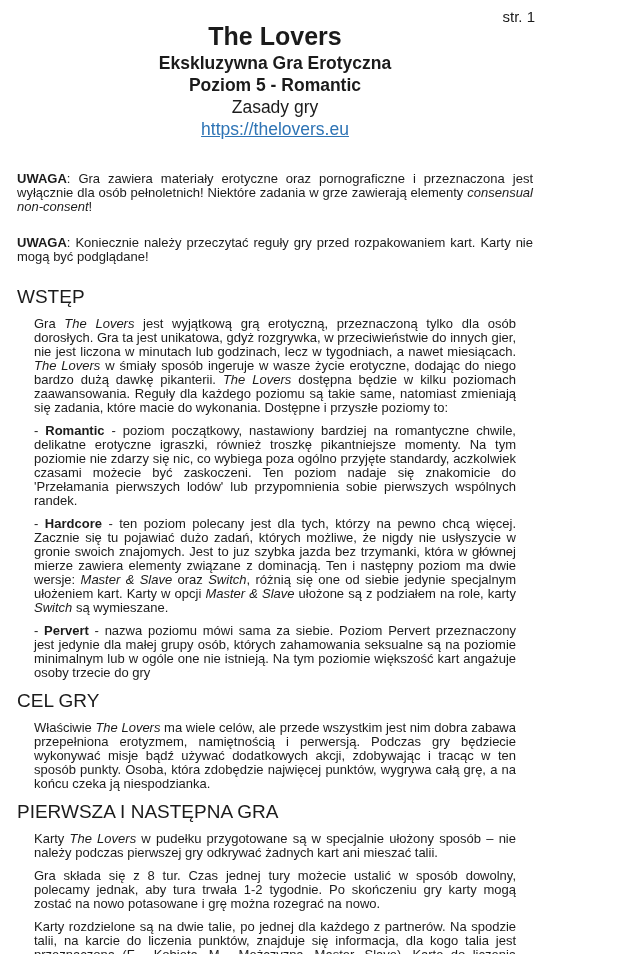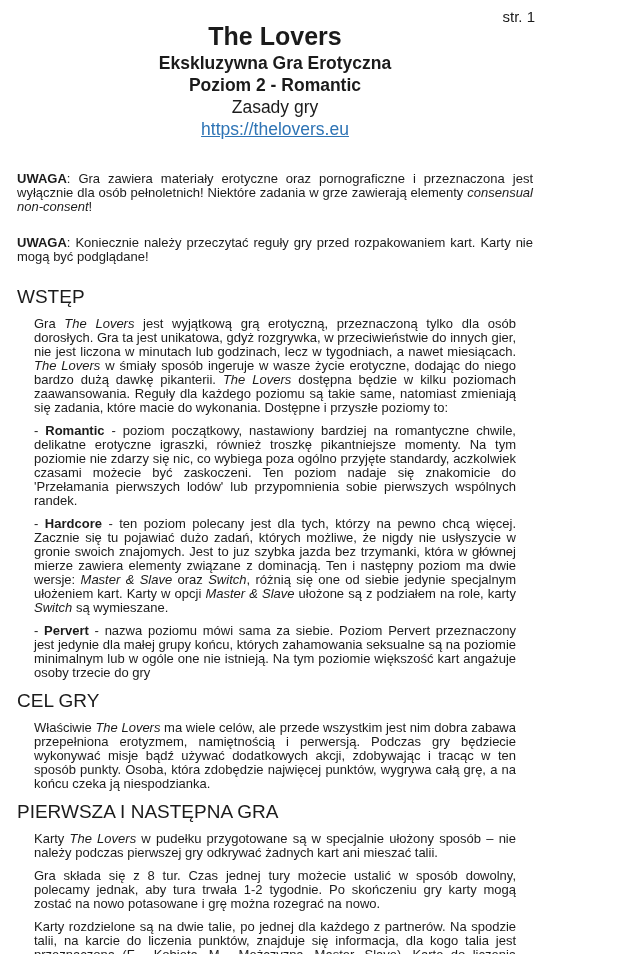--- a/index.html
+++ b/index.html
@@ -64,34 +64,34 @@
   .bd { font-weight: bold; }
 </style>
 </head>
 <body>
 
 <div class="page">
   <div class="page-num">str. 1</div>
 
   <h1 class="doc-title">The Lovers</h1>
   <div class="sub b">Ekskluzywna Gra Erotyczna</div>
-  <div class="sub b">Poziom 2 - Romantic</div>
+  <div class="sub b">Poziom 5 - Romantic</div>
   <div class="sub">Zasady gry</div>
   <div class="sub">
     <a href="#" style="color: rgb(46, 116, 181);">https://thelovers.eu</a>
   </div>
 
   <div id="content">
       <p class="notice"><span class="bd">UWAGA</span><span>: Gra zawiera materiały erotyczne oraz pornograficzne i przeznaczona jest wyłącznie dla osób pełnoletnich! Niektóre zadania w grze zawierają elementy </span><span class="it">consensual non-consent</span><span>!</span></p>
       <p class="notice"><span class="bd">UWAGA</span><span>: Koniecznie należy przeczytać reguły gry przed rozpakowaniem kart. Karty nie mogą być podglądane!</span></p>
       <h2 class="sec">WSTĘP</h2>
       <p class="para"><span>Gra </span><span class="it">The Lovers</span><span> jest wyjątkową grą erotyczną, przeznaczoną tylko dla osób dorosłych. Gra ta jest unikatowa, gdyż rozgrywka, w przeciwieństwie do innych gier, nie jest liczona w minutach lub godzinach, lecz w tygodniach, a nawet miesiącach. </span><span class="it">The Lovers</span><span> w śmiały sposób ingeruje w wasze życie erotyczne, dodając do niego bardzo dużą dawkę pikanterii. </span><span class="it">The Lovers</span><span> dostępna będzie w kilku poziomach zaawansowania. Reguły dla każdego poziomu są takie same, natomiast zmieniają się zadania, które macie do wykonania. Dostępne i przyszłe poziomy to:</span></p>
       <p class="para"><span>- </span><span class="bd">Romantic</span><span> - poziom początkowy, nastawiony bardziej na romantyczne chwile, delikatne erotyczne igraszki, również troszkę pikantniejsze momenty. Na tym poziomie nie zdarzy się nic, co wybiega poza ogólno przyjęte standardy, aczkolwiek czasami możecie być zaskoczeni. Ten poziom nadaje się znakomicie do 'Przełamania pierwszych lodów' lub przypomnienia sobie pierwszych wspólnych randek.</span></p>
       <p class="para"><span>- </span><span class="bd">Hardcore</span><span> - ten poziom polecany jest dla tych, którzy na pewno chcą więcej. Zacznie się tu pojawiać dużo zadań, których możliwe, że nigdy nie usłyszycie w gronie swoich znajomych. Jest to juz szybka jazda bez trzymanki, która w głównej mierze zawiera elementy związane z dominacją. Ten i następny poziom ma dwie wersje: </span><span class="it">Master &amp; Slave</span><span> oraz </span><span class="it">Switch</span><span>, różnią się one od siebie jedynie specjalnym ułożeniem kart. Karty w opcji </span><span class="it">Master &amp; Slave</span><span> ułożone są z podziałem na role, karty </span><span class="it">Switch</span><span> są wymieszane.</span></p>
-      <p class="para"><span>- </span><span class="bd">Pervert</span><span> - nazwa poziomu mówi sama za siebie. Poziom Pervert przeznaczony jest jedynie dla małej grupy końcu, których zahamowania seksualne są na poziomie minimalnym lub w ogóle one nie istnieją. Na tym poziomie większość kart angażuje osoby trzecie do gry</span></p>
+      <p class="para"><span>- </span><span class="bd">Pervert</span><span> - nazwa poziomu mówi sama za siebie. Poziom Pervert przeznaczony jest jedynie dla małej grupy osób, których zahamowania seksualne są na poziomie minimalnym lub w ogóle one nie istnieją. Na tym poziomie większość kart angażuje osoby trzecie do gry</span></p>
       <h2 class="sec">CEL GRY</h2>
       <p class="para"><span>Właściwie </span><span class="it">The Lovers</span><span> ma wiele celów, ale przede wszystkim jest nim dobra zabawa przepełniona erotyzmem, namiętnością i perwersją. Podczas gry będziecie wykonywać misje bądź używać dodatkowych akcji, zdobywając i tracąc w ten sposób punkty. Osoba, która zdobędzie najwięcej punktów, wygrywa całą grę, a na końcu czeka ją niespodzianka.</span></p>
       <h2 class="sec">PIERWSZA I NASTĘPNA GRA</h2>
       <p class="para"><span>Karty </span><span class="it">The Lovers</span><span> w pudełku przygotowane są w specjalnie ułożony sposób – nie należy podczas pierwszej gry odkrywać żadnych kart ani mieszać talii.</span></p>
       <p class="para"><span>Gra składa się z 8 tur. Czas jednej tury możecie ustalić w sposób dowolny, polecamy jednak, aby tura trwała 1-2 tygodnie. Po skończeniu gry karty mogą zostać na nowo potasowane i grę można rozegrać na nowo.</span></p>
       <p class="para tight"><span>Karty rozdzielone są na dwie talie, po jednej dla każdego z partnerów. Na spodzie talii, na karcie do liczenia punktów, znajduje się informacja, dla kogo talia jest przeznaczona (F - Kobieta, M - Mężczyzna, Master, Slave). Kartę do liczenia punktów należy oddzielić bez podglądania spodu talii. Zalecane jest, aby poza etapem dociągania kart obydwie talie były przechowywane w miejscu niedostępnym dla graczy. Przed pociągnięciem pierwszych kart należy również ustalić, ile będzie trwała jedna tura. Zaleca się, aby był to tydzień, ewentualnie dwa. Podczas jednej tury każda z osób będzie miała do wykonania jedną misję.</span></p>
       <div class="line"><span>Karty podzielone są na dwa typy:</span></div>
       <div class="line"><span>– karty misji,</span></div>
       <div class="line gap"><span>– karty dodatkowe.</span></div>
     </div>

